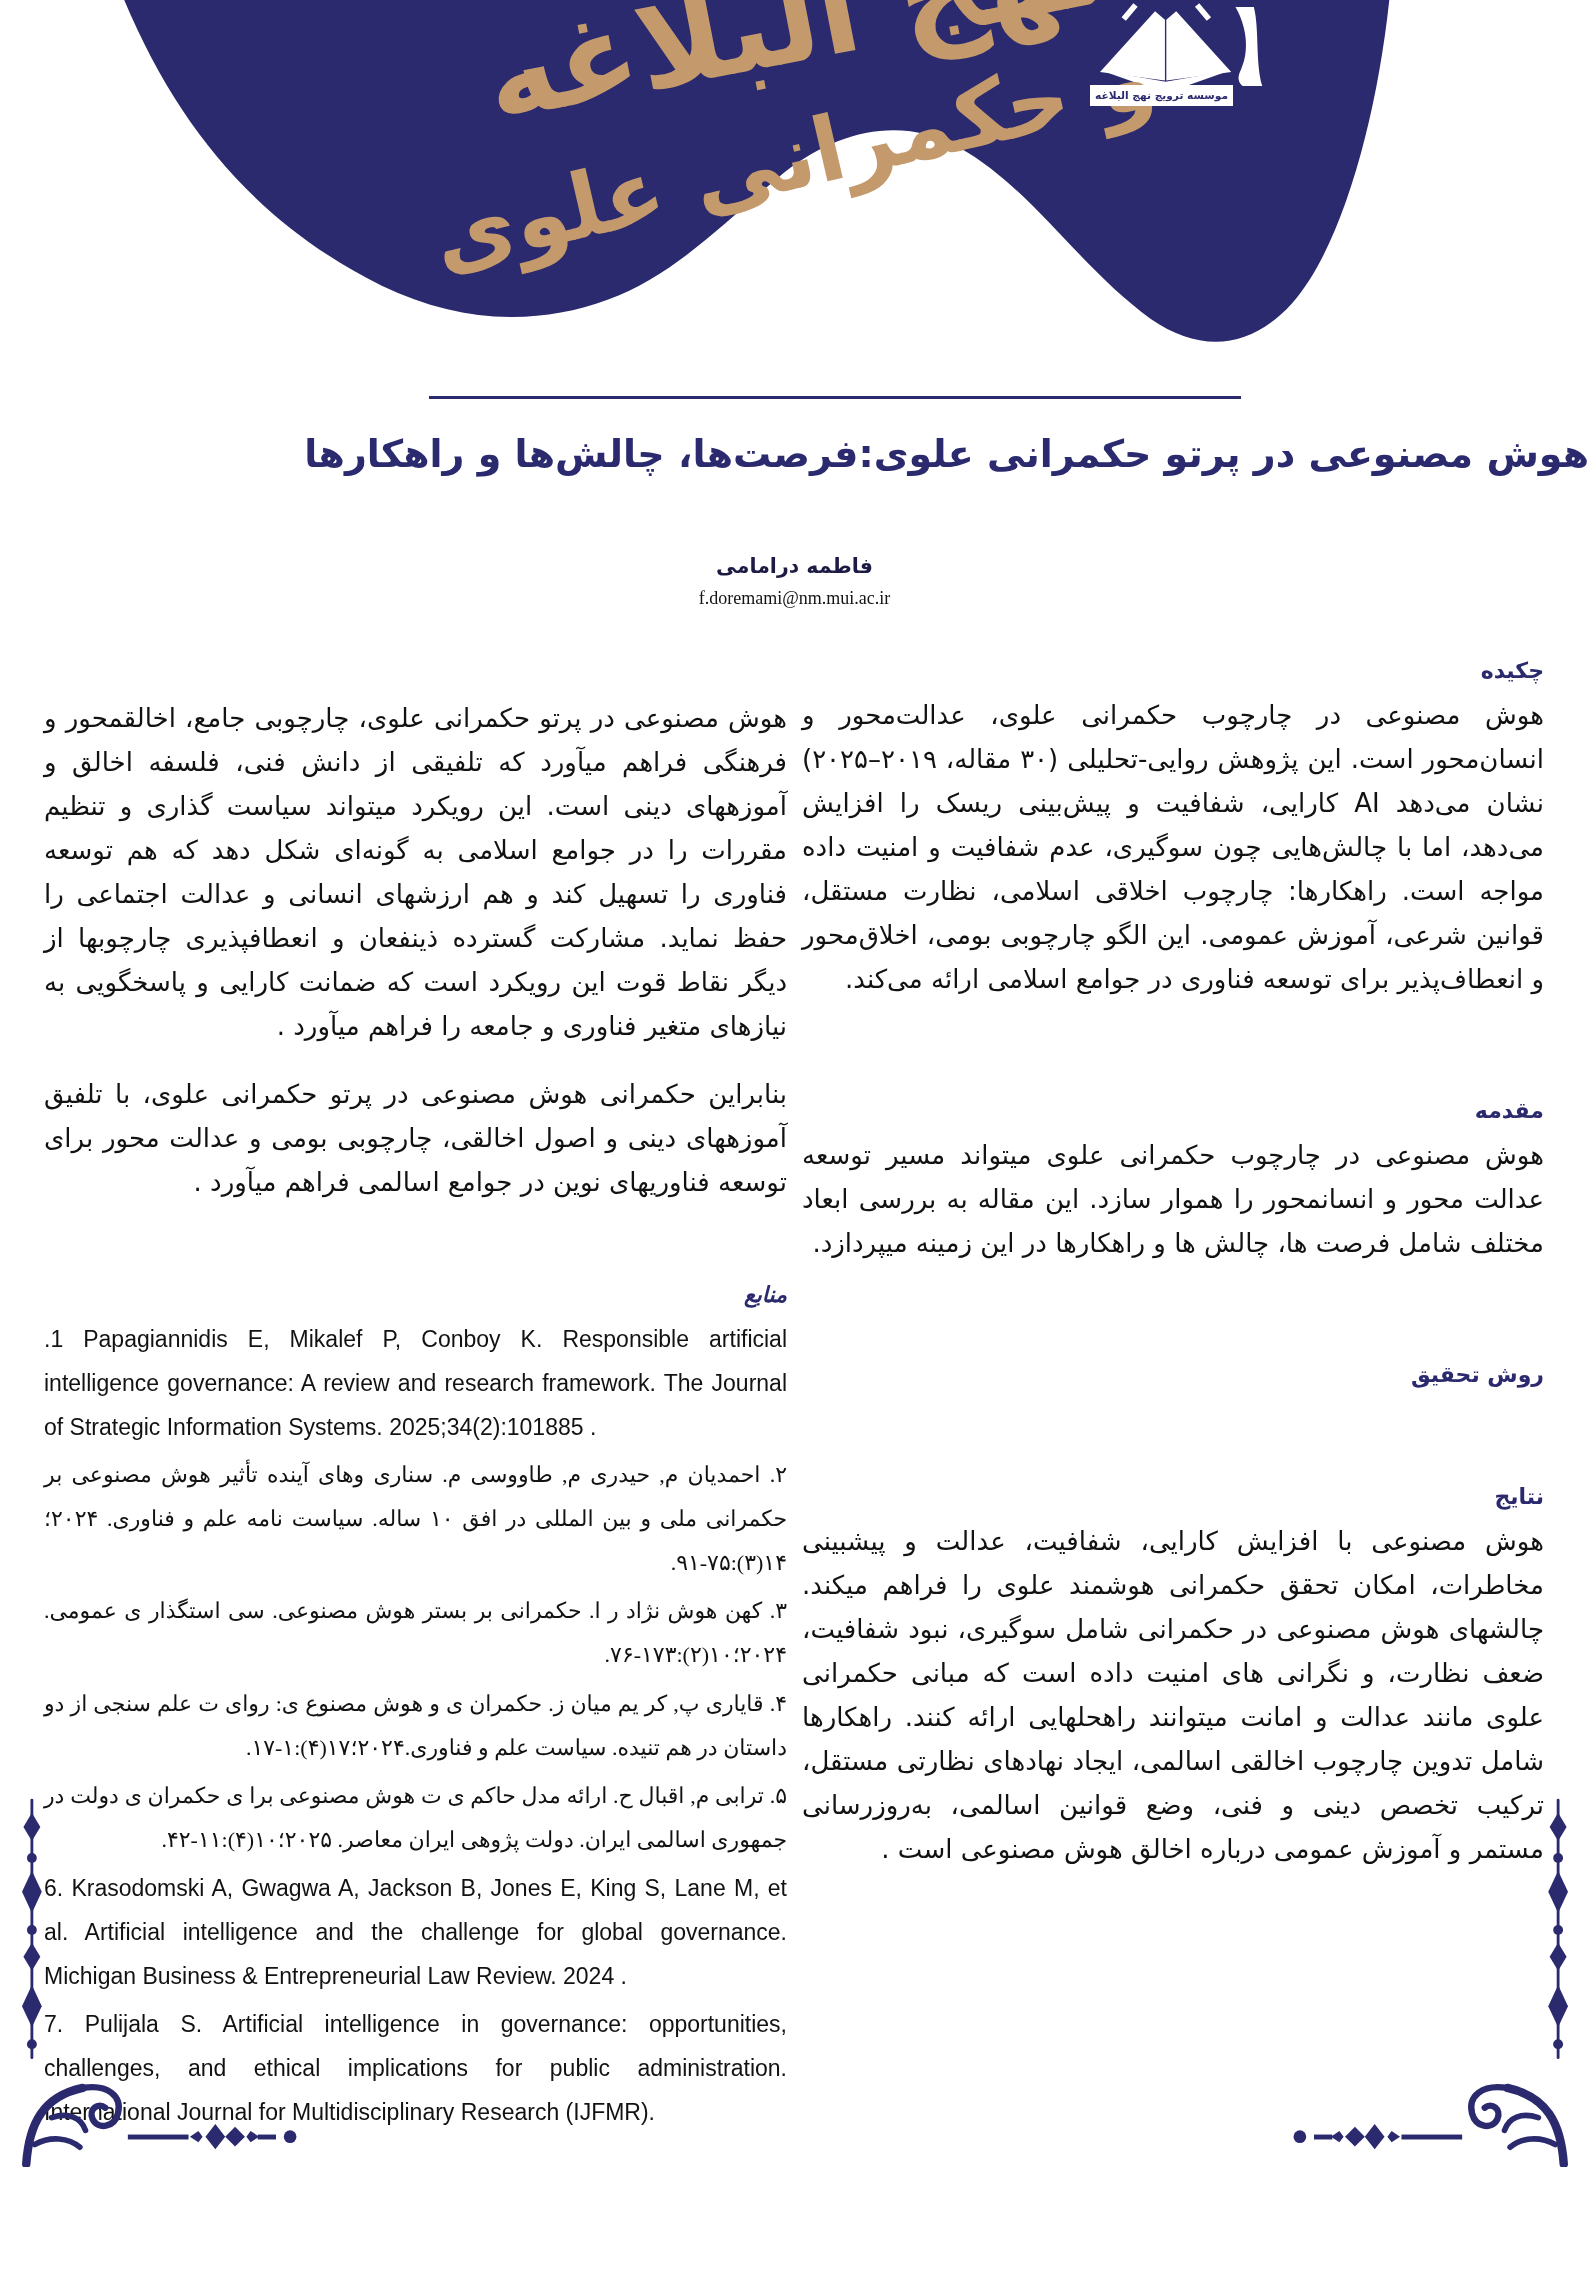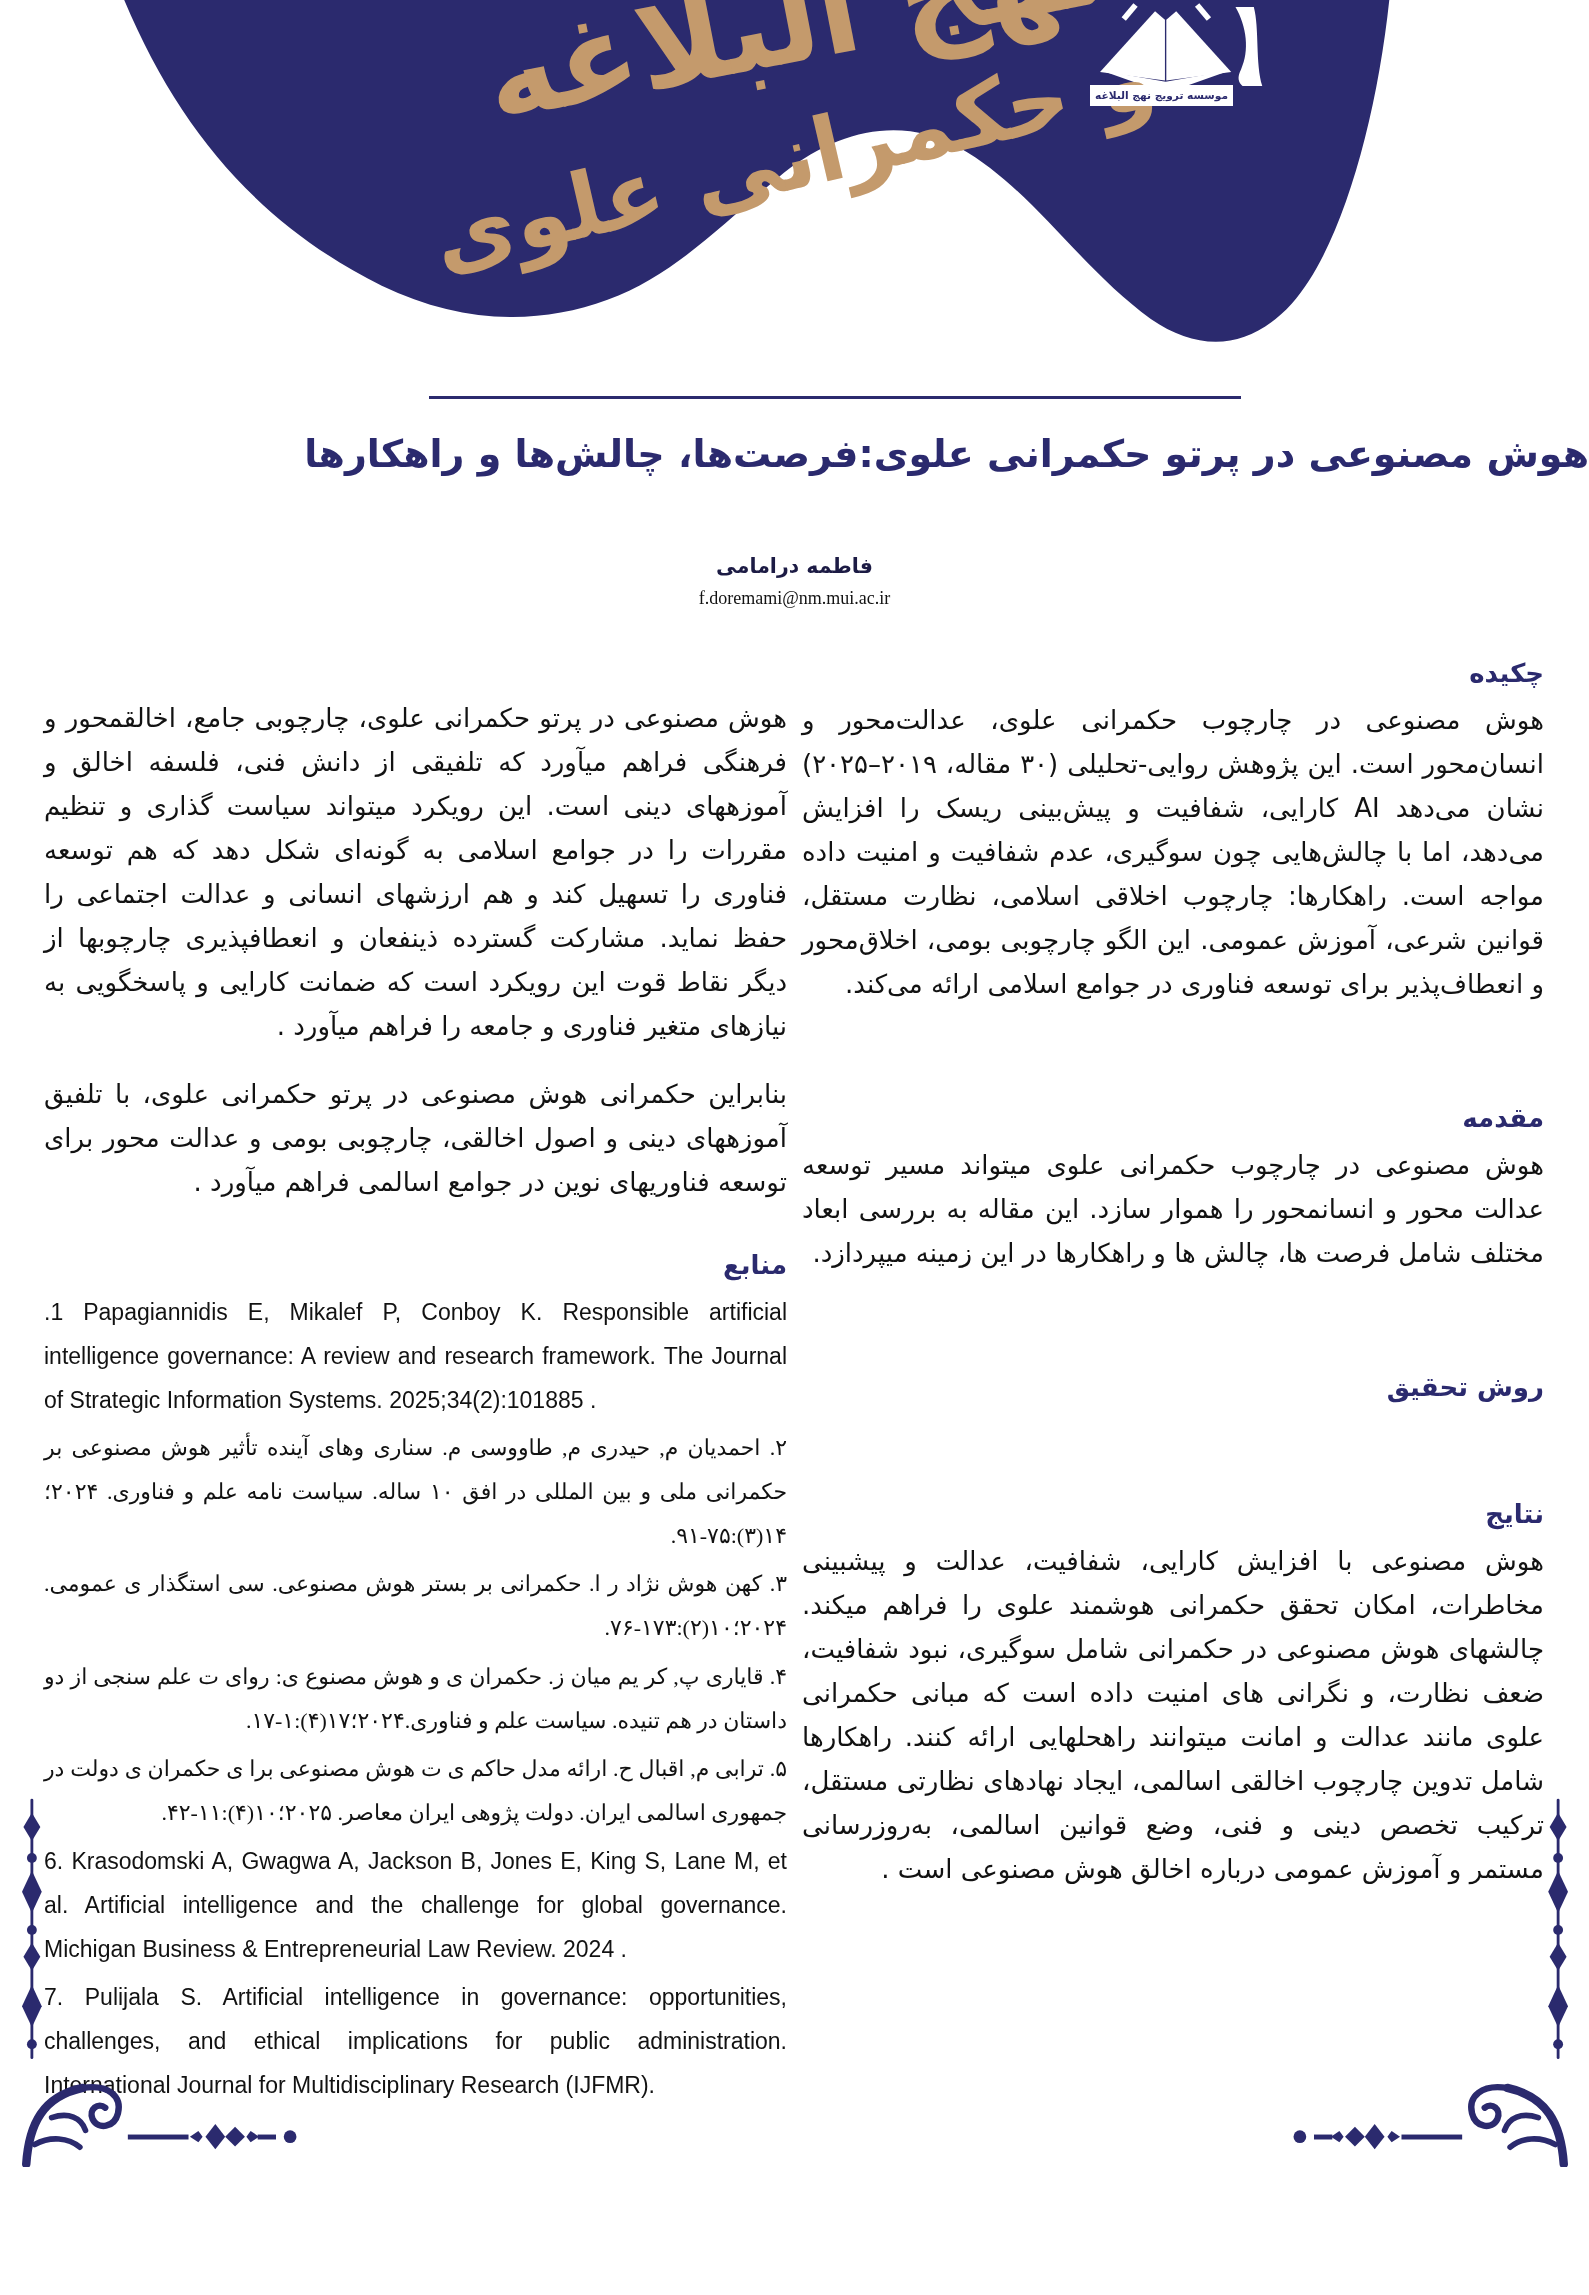--- a/index.html
+++ b/index.html
@@ -34,29 +34,29 @@
   }
   .author-email{
     position:absolute;left:0;top:588px;width:1589px;text-align:center;
     font-family:"Liberation Serif", serif;font-size:18px;color:#121212;
   }
   
   .col{position:absolute;direction:rtl;}
   .col-right{left:802px;top:658px;width:742px;}
   .col-left{left:44px;top:696px;width:743px;}
   .sec-h{
-    font-size:26px;font-weight:bold;color:#2b2a6e;direction:rtl;text-align:right;
+    font-size:22px;font-weight:bold;color:#2b2a6e;direction:rtl;text-align:right;
     margin:0 0 10px 0;
   }
   .sec-h.gap{margin-top:97px;}
   .para{
     font-size:26px;line-height:44px;text-align:justify;direction:rtl;color:#121212;margin:0;
   }
   .para.pgap{margin-top:24px;}
-  .refs-h{margin-top:46px;}
+  .refs-h{margin-top:78px;font-style:italic;}
   .ref{font-size:22px;line-height:44px;text-align:justify;margin:0 0 4.2px 0;font-family:Liberation Serif, serif;}
   .ref.fa{direction:rtl;}
   .ref.en{
     direction:ltr;text-align:justify;
     font-family:"Liberation Sans", sans-serif;font-size:23px;
   }
   
   .orn{position:absolute;width:304px;height:381px;}
   .orn-left{left:8.5px;top:1786px;}
   .orn-right{left:1277px;top:1786px;}

